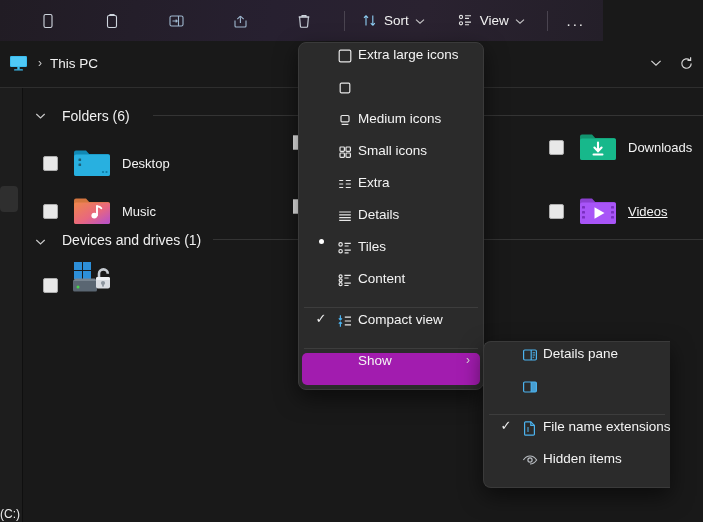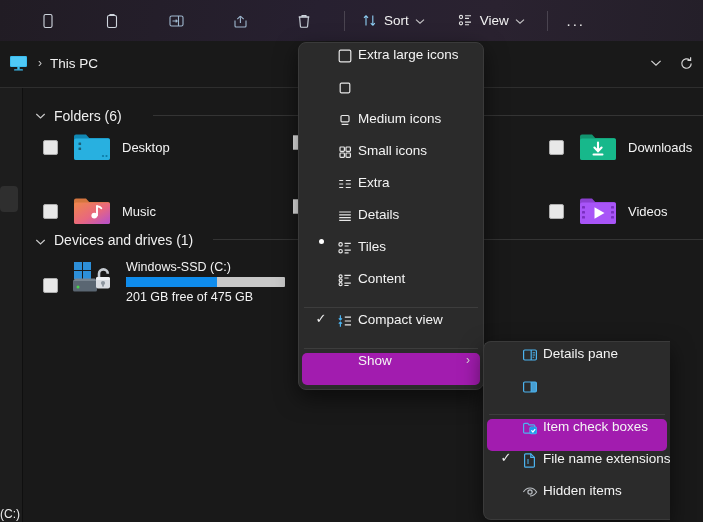--- a/index.html
+++ b/index.html
@@ -7,21 +7,21 @@
     width: 703px; height: 522px;
     background: #191919;
     font-family: "Liberation Sans", sans-serif;
     color: #ffffff;
     overflow: hidden;
   }
   #root { position: relative; width: 703px; height: 522px; }
 
   
   .toolbar {
-    position: absolute; left: 0; top: 0; width: 703px; height: 41px;
+    position: absolute; left: 0; top: 0; width: 603px; height: 41px;
     background: linear-gradient(100deg,#211c24 0%,#272030 45%,#2a2230 70%,#241f29 100%);
     display: flex; align-items: center;
   }
   .tb-icon {
     width: 40px; height: 32px; display: flex; align-items: center; justify-content: center;
     border-radius: 4px; margin-left: 2px;
   }
   .tb-icon svg { display: block; }
   .tb-sep { width: 1px; height: 20px; background: #4a4450; margin: 0 8px; }
   .tb-btn {
@@ -62,21 +62,21 @@
     white-space: nowrap;
   }
   .nav-border { position:absolute; left:22px; top:88px; width:1px; height:434px; background:#0f0f0f;}
 
   
   .content {
     position: absolute; left: 23px; top: 88px; width: 680px; height: 434px;
     background: #191919;
   }
   .group-header {
-    position: absolute; display: flex; align-items: center; gap: 8px;
+    position: absolute; display: flex; align-items: center; gap: 16px;
     font-size: 14px; color: #f0f0f0; white-space: nowrap;
   }
   .group-header .gchev { color:#c8c8c8; font-size: 11px; }
   .group-rule { position: absolute; height: 1px; background: #343434; }
 
   .tile { position: absolute; display: flex; align-items: center; }
   .tile-check {
     width: 15px; height: 15px; border: 1px solid #adadad; background: #e8e8e8;
     border-radius: 2px; flex: none;
   }
@@ -233,21 +233,21 @@
     <div class="group-header" style="left:12px; top:20px;">
       <span class="gchev">
         <svg width="11" height="8" viewBox="0 0 11 8" fill="none" stroke="#c8c8c8" stroke-width="1.2">
             <path d="M1.3 2 5.5 6 9.7 2"></path>
           </svg>
       </span>
       <span>Folders (6)</span>
     </div>
     <div class="group-rule" style="left:130px; top:27px; width:550px;"></div>
 
-    <div class="tile" style="left:20px; top:42px;">
+    <div class="tile" style="left:20px; top:58px;">
       <span class="tile-check"></span>
       <span class="tile-ico">
         <svg width="40" height="34" viewBox="0 0 40 34">
           <path d="M2 6.5a2 2 0 0 1 2-2h10l3.2 3.4H36a2 2 0 0 1 2 2V28a2 2 0 0 1-2 2H4a2 2 0 0 1-2-2z" fill="#1188b4"></path>
           <path d="M2 10.5a2 2 0 0 1 2-2h32a2 2 0 0 1 2 2V28a2 2 0 0 1-2 2H4a2 2 0 0 1-2-2z" fill="#28b0e0"></path>
           <rect x="6.5" y="12.5" width="2.6" height="2.6" rx=".5" fill="#1b5e77"></rect>
           <rect x="6.5" y="17.5" width="2.6" height="2.6" rx=".5" fill="#1b5e77"></rect>
           <circle cx="31" cy="26" r="1.1" fill="#0d7aa4"></circle>
             <circle cx="34.5" cy="26" r="1.1" fill="#0d7aa4"></circle>
         </svg>
@@ -282,21 +282,21 @@
           <path d="M2 6.5a2 2 0 0 1 2-2h10l3.2 3.4H36a2 2 0 0 1 2 2V28a2 2 0 0 1-2 2H4a2 2 0 0 1-2-2z" fill="#d4753f"></path>
           <path d="M2 10.5a2 2 0 0 1 2-2h32a2 2 0 0 1 2 2V28a2 2 0 0 1-2 2H4a2 2 0 0 1-2-2z" fill="url(#gm)"></path>
           <path d="M25 12.3v9.2" stroke="#fff" stroke-width="1.9" stroke-linecap="round"></path>
           <circle cx="22.3" cy="21.6" r="2.9" fill="#fff"></circle>
           <path d="M25 12.3c2.4.3 3.6 1 4.3 2" stroke="#fff" stroke-width="1.9" fill="none" stroke-linecap="round"></path>
         </svg>
       </span>
       <span class="tile-label">Music</span>
     </div>
 
-    <div class="tile" style="left:526px; top:106px;">
+    <div class="tile" style="left:526px; top:106px;text-decoration:underline;">
       <span class="tile-check"></span>
       <span class="tile-ico">
         <svg width="40" height="34" viewBox="0 0 40 34">
           <path d="M2 6.5a2 2 0 0 1 2-2h10l3.2 3.4H36a2 2 0 0 1 2 2V28a2 2 0 0 1-2 2H4a2 2 0 0 1-2-2z" fill="#8b3fd0"></path>
           <path d="M2 10.5a2 2 0 0 1 2-2h32a2 2 0 0 1 2 2V28a2 2 0 0 1-2 2H4a2 2 0 0 1-2-2z" fill="#a855f7"></path>
           <g fill="#7a2fc0">
             <rect x="4" y="12" width="3" height="2.6" rx=".4"></rect>
               <rect x="4" y="17" width="3" height="2.6" rx=".4"></rect>
               <rect x="4" y="22" width="3" height="2.6" rx=".4"></rect>
             <rect x="33" y="12" width="3" height="2.6" rx=".4"></rect>
@@ -336,27 +336,20 @@
           <path d="M3 18.5h20l2 2.5H1z" fill="#78848f"></path>
           <circle cx="6" cy="27" r="1.5" fill="#49d34c"></circle>
 
           <path d="M27 17v-3.2a4.4 4.4 0 0 1 8.8 0" fill="none" stroke="#c7ccd2" stroke-width="2.6"></path>
           <rect x="24" y="17" width="14" height="11.5" rx="2" fill="#d9dde2"></rect>
           <rect x="24" y="17" width="14" height="3" rx="1.5" fill="#eef1f4"></rect>
           <circle cx="31" cy="23" r="2.1" fill="#8d969f"></circle>
           <rect x="30.1" y="23" width="1.8" height="3.6" fill="#8d969f"></rect>
         </svg>
       </span>
-      <div class="drive-info">
-        <div class="drive-name">Windows-SSD (C:)</div>
-        <div class="drive-bar">
-          <div class="drive-bar-fill" id="driveFill" style="width: 57%; background: rgb(15, 140, 236);"></div>
-        </div>
-        <div class="drive-free">201 GB free of 475 GB</div>
-      </div>
     </div>
   </div>
 
   <div class="menu" style="left:298px; top:42px; width:186px;">
 
     <div class="menu-item">
       <span class="mi-mark"></span>
       <span class="mi-ico">
         <svg width="18" height="18" viewBox="0 0 18 18" fill="none" stroke="#e8e8e8" stroke-width="1.2">
             <rect x="3.2" y="3.2" width="11.6" height="11.6" rx="1.4"></rect>
@@ -491,32 +484,20 @@
         <svg width="18" height="18" viewBox="0 0 18 18" fill="none" stroke="#4cb3ef" stroke-width="1.2">
           <rect x="2.6" y="4" width="12.8" height="10" rx="1.2"></rect>
           <path d="M10.2 4v10"></path>
           <rect x="10.2" y="4" width="5.2" height="10" rx="1.2" fill="#4cb3ef" stroke="none" opacity=".85"></rect>
         </svg>
       </span>
     </div>
 
     <div class="menu-sep"></div>
 
-    <div class="menu-item sel">
-      <span class="mi-mark"></span>
-      <span class="mi-ico">
-        <svg width="18" height="18" viewBox="0 0 18 18" fill="none" stroke="#4cb3ef" stroke-width="1.2">
-          <path d="M2.6 5.6a1.2 1.2 0 0 1 1.2-1.2h3l1.2 1.4h4.6a1.2 1.2 0 0 1 1.2 1.2v6a1.2 1.2 0 0 1-1.2 1.2H3.8a1.2 1.2 0 0 1-1.2-1.2z"></path>
-          <rect x="9" y="8.2" width="6.4" height="6.4" rx="1" fill="#2b2b2b"></rect>
-          <rect x="9" y="8.2" width="6.4" height="6.4" rx="1" fill="#1e9bf0" stroke="none"></rect>
-          <path d="M10.4 11.4l1.5 1.6 2.3-2.8" stroke="#fff" stroke-width="1.2" fill="none"></path>
-        </svg>
-      </span>
-      <span class="mi-label">Item check boxes</span>
-    </div>
 
     <div class="menu-item">
       <span class="mi-mark">
         <span class="check-mark">✓</span>
       </span>
       <span class="mi-ico">
         <svg width="18" height="18" viewBox="0 0 18 18" fill="none" stroke="#4cb3ef" stroke-width="1.2">
           <path d="M4.6 2.8h5.2l3.6 3.6v8.8a1 1 0 0 1-1 1H4.6a1 1 0 0 1-1-1V3.8a1 1 0 0 1 1-1z"></path>
           <path d="M9.8 2.8v3.6h3.6"></path>
           <path d="M7 8v5" stroke-width="1"></path>

